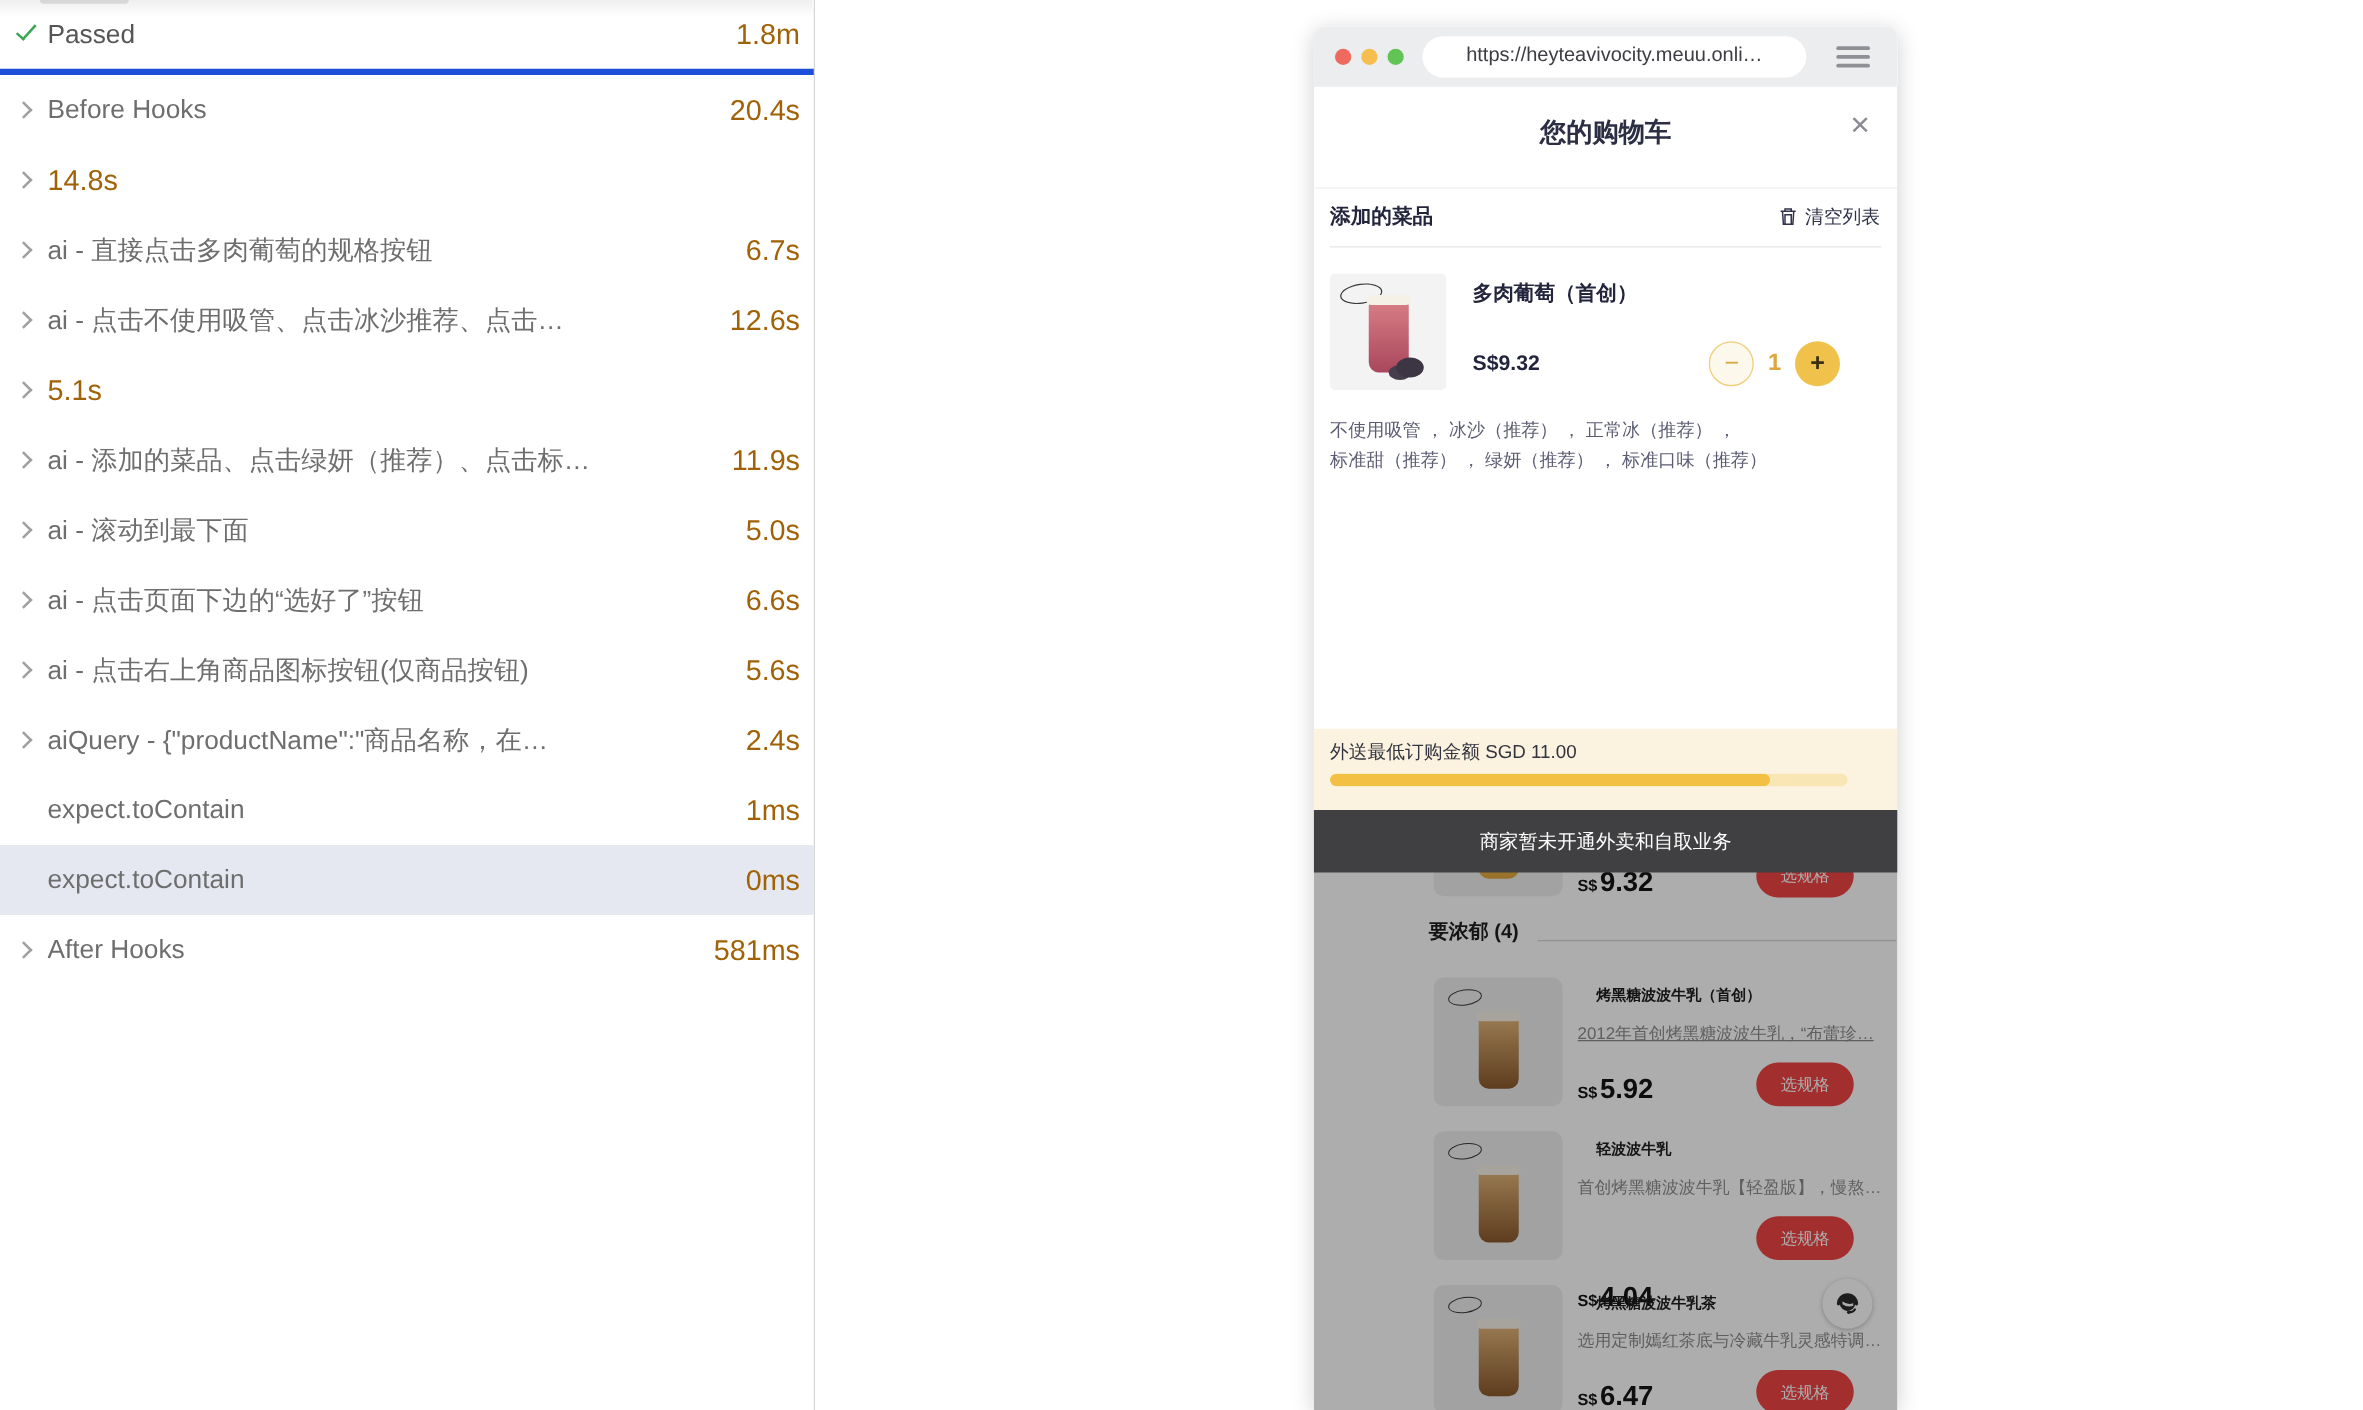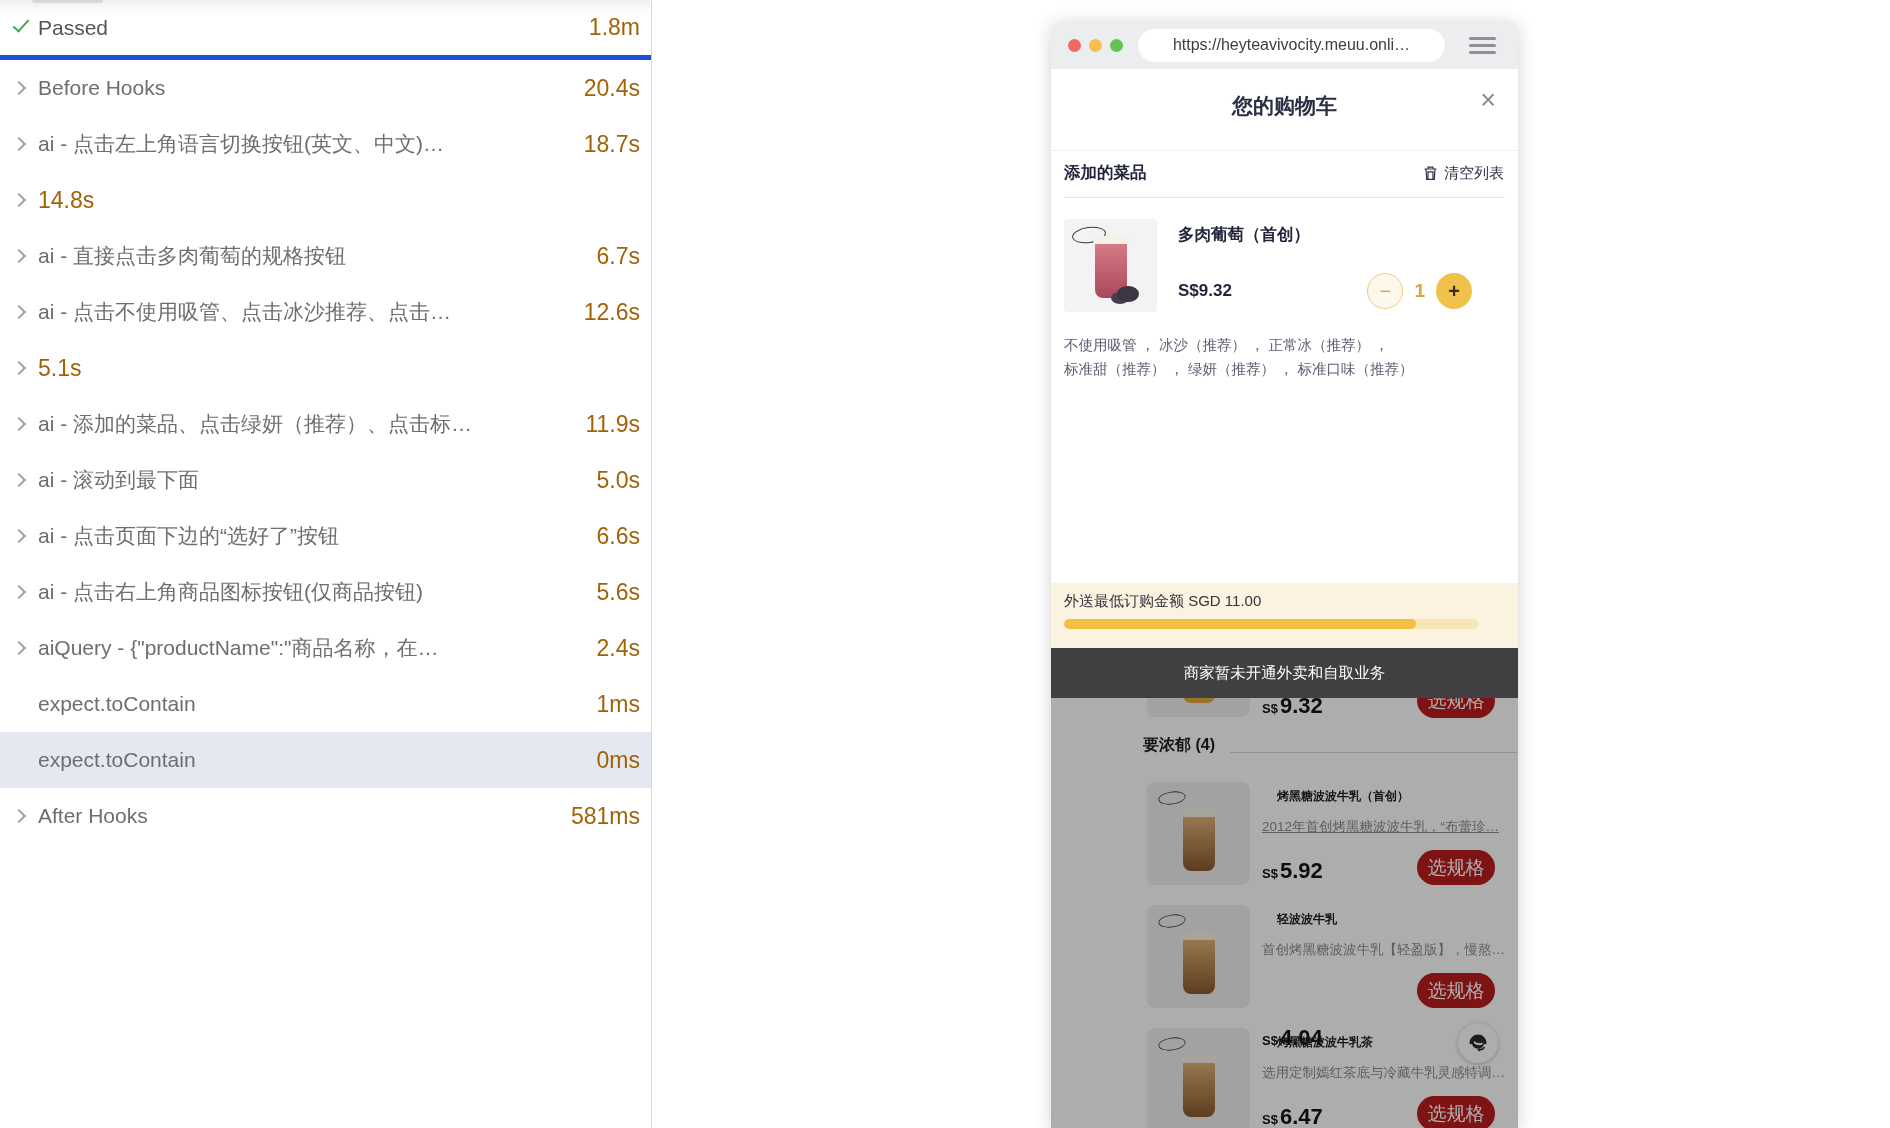--- a/index.html
+++ b/index.html
@@ -63,22 +63,22 @@
     box-shadow:-8px 4px 0 -2px #463d4e; }
   .stampoval { position:absolute; left:8px; top:8px; width:34px; height:16px;
     border:1.5px solid #3a3a3a; border-radius:50%; transform:rotate(-8deg); }
   .bgname { position:absolute; left:226px; font-size:12px; font-weight:bold;
     color:#1e1e1e; white-space:nowrap; }
   .bgdesc { position:absolute; left:211px; font-size:13.5px; color:#8c8c8c;
     white-space:nowrap; max-width:246px; overflow:hidden; }
   .bgprice { position:absolute; left:211px; color:#141414; font-weight:bold;
     font-size:22px; white-space:nowrap; }
   .bgprice .cur { font-size:13px; font-weight:bold; margin-right:2px; }
-  .specbtn { position:absolute; left:366px; width:78px; height:35px;
-    border-radius:18px; background:#b91c1c; color:#fff; font-size:19px;
+  .specbtn { position:absolute; left:354px; width:78px; height:35px;
+    border-radius:18px; background:#ef4444; color:#fff; font-size:13px;
     display:flex; align-items:center; justify-content:center; border:none; }
   .chatfab { position:absolute; left:407px; top:954px; width:40px; height:40px;
     border-radius:50%; background:#fff; display:flex; align-items:center;
     justify-content:center; box-shadow:0 1px 4px rgba(0,0,0,.25); }
   .dim { position:absolute; inset:0; background:rgba(0,0,0,.32); }
 
   
   .modal { position:absolute; left:0; top:48px; width:467px; height:579px;
     background:#fff; z-index:3; }
   .mtitle { position:absolute; top:23px; left:0; width:100%; text-align:center;
@@ -134,27 +134,20 @@
     </div>
     <div id="rows">
   <div class="trow">
     <span class="chev">
             <i></i>
           </span>
     <span class="tlabel">Before Hooks</span>
     <span class="tdur">20.4s</span>
   </div>
 
-  <div class="trow">
-    <span class="chev">
-            <i></i>
-          </span>
-    <span class="tlabel">ai - 点击左上角语言切换按钮(英文、中文)…</span>
-    <span class="tdur">18.7s</span>
-  </div>
 
   <div class="trow">
     <span class="chev">
             <i></i>
           </span>
     <span class="tdur">14.8s</span>
   </div>
 
   <div class="trow">
     <span class="chev">

